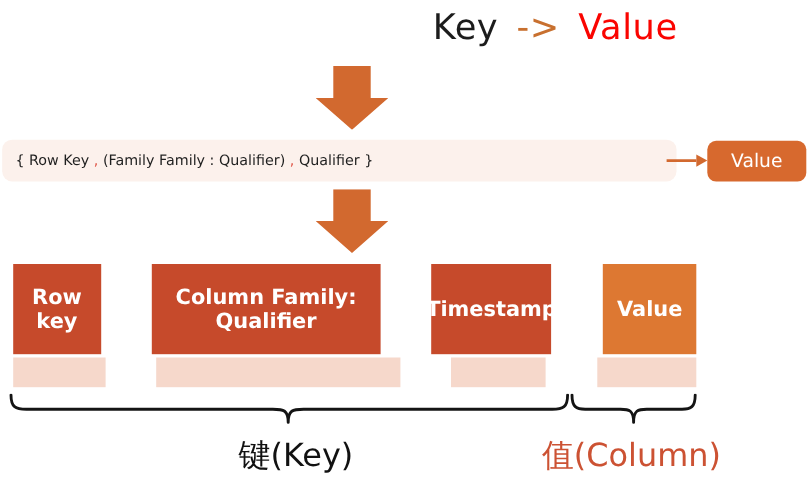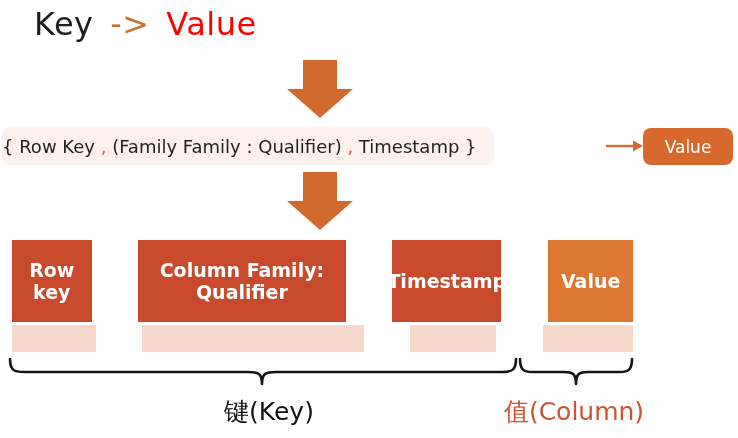--- a/index.html
+++ b/index.html
@@ -5,39 +5,39 @@
   html,body { margin:0; padding:0; background:#ffffff; }
   .stage {
     position:relative; width:738px; height:438px; overflow:hidden;
     background:#ffffff;
     font-family:"DejaVu Sans","Liberation Sans",sans-serif;
   }
 
   
   .title {
     position:absolute; top:5px; left:0; width:616px;
-    text-align:left; font-size:32px; font-weight:500;
-    color:#1c1c1c; letter-spacing:0.5px;padding-left:34px;
+    text-align:right; font-size:32px; font-weight:500;
+    color:#1c1c1c; letter-spacing:0.5px;
   }
   .t-key   { color:#1c1c1c; }
   .t-arrow { color:#c8702f; margin:0 6px; }
   .t-value { color:#fa0400; }
 
   
   .block-arrow { position:absolute; width:66px; height:58px; }
   .arrow1 { left:287px; top:60px; }
   .arrow2 { left:287px; top:172px; }
 
   
   .formula-bar {
-    position:absolute; left:2px; top:127px; width:492px; height:38px;
+    position:absolute; left:2px; top:127px; width:613px; height:38px;
     background:#fcf1ec; border-radius:9px;
     display:flex; align-items:center;
-    box-sizing:border-box;
-    font-size:18px; color:#1f1f1f; white-space:pre;
+    padding-left:12px; box-sizing:border-box;
+    font-size:13px; color:#1f1f1f; white-space:pre;
   }
   .seg-dark { color:#1f1f1f; }
   .seg-red  { color:#e0584a; }
 
   
   .connector { position:absolute; left:605px; top:140px; width:38px; height:12px; }
 
   
   .value-chip {
     position:absolute; left:643px; top:128px; width:90px; height:37px;
@@ -62,21 +62,21 @@
   .head-row .cell-value { background:#dd7832; }
   .data-row { margin-top:3px; }
   .data-row .cell { height:27px; background:#f6d8cb; }
 
   
   .braces { position:absolute; left:0; top:358px; width:738px; height:34px; }
   .braces path { fill:none; stroke:#141414; stroke-width:2.6;
                  stroke-linecap:round; stroke-linejoin:round; }
 
   
-  .brace-label { position:absolute; top:395px; font-size:25px; white-space:nowrap;
+  .brace-label { position:absolute; top:395px; font-size:29px; white-space:nowrap;
                  transform:translateX(-50%); }
   .label-key   { left:269px; color:#111111; }
   .label-value { left:574px; color:#cc5233; }
 </style>
 </head>
 <body>
 
 <div class="stage">
 
   <div class="title">
@@ -87,21 +87,21 @@
 
   <svg class="block-arrow arrow1" viewBox="0 0 66 58">
     <polygon points="16,0 50,0 50,29 66,29 33,58 0,29 16,29" fill="#d2692f"></polygon>
   </svg>
 
   <div class="formula-bar">
     <span class="seg-dark">{ Row Key </span>
     <span class="seg-red">,</span>
     <span class="seg-dark"> (Family Family : Qualifier) </span>
     <span class="seg-red">,</span>
-    <span class="seg-dark"> Timestamp }</span>
+    <span class="seg-dark"> Qualifier }</span>
   </div>
 
   <svg class="connector" viewBox="0 0 38 12">
     <line x1="1" y1="6" x2="28" y2="6" stroke="#d2692f" stroke-width="2.4"></line>
     <polygon points="28,0.5 38,6 28,11.5" fill="#d2692f"></polygon>
   </svg>
 
   <div class="value-chip">Value</div>
 
   <svg class="block-arrow arrow2" viewBox="0 0 66 58">

